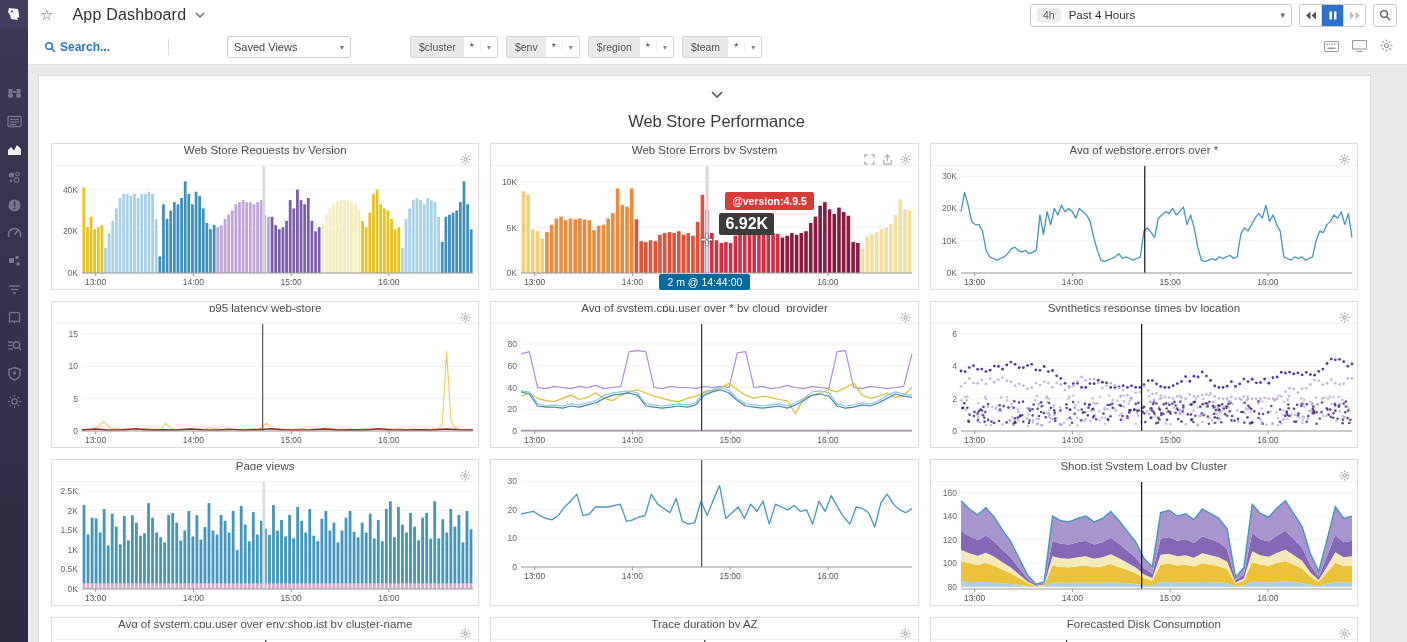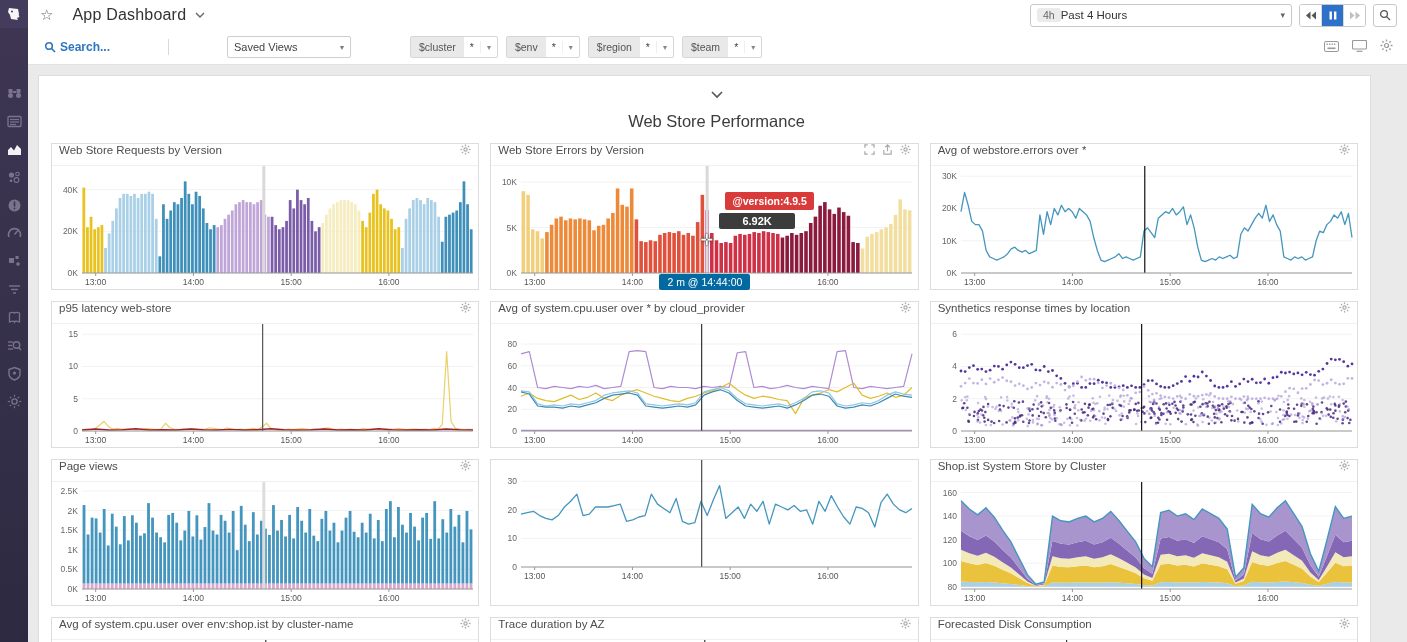--- a/index.html
+++ b/index.html
@@ -11,21 +11,21 @@
   .side-ic{width:15px;height:15px;opacity:.62;cursor:pointer;}
   .side-ic.active{opacity:1;}
   .side-ic svg{display:block;}
   
   .tophdr{position:absolute;left:28px;top:0;width:1379px;height:30px;background:#fff;display:flex;align-items:center;z-index:20;}
   .star{color:#6b6b6b;font-size:15px;margin:0 7px 0 12px;cursor:pointer;}
   .page-title{font-size:16px;color:#333;letter-spacing:.2px;margin-left:12px;}
   .title-chev{margin-left:8px;cursor:pointer;display:flex;align-items:center;}
   .hdr-right{margin-left:auto;display:flex;align-items:center;margin-right:10px;gap:7px;}
   .timebox{display:flex;align-items:center;width:248px;height:21px;border:1px solid #c9c9c9;border-radius:3px;background:#fff;padding:0 6px;cursor:pointer;}
-  .timebadge{background:#ebebeb;border-radius:3px;font-size:10.5px;color:#666;padding:1px 6px;}
+  .timebadge{background:#ebebeb;border-radius:3px;font-size:10.5px;color:#666;padding:1px 6px;margin-right:8px;}
   .timelabel{font-size:11.5px;color:#333;}
   .timecaret{margin-left:auto;color:#666;font-size:9px;}
   .navgroup{display:flex;border:1px solid #c9c9c9;border-radius:3px;overflow:hidden;height:21px;}
   .navbtn{width:21px;height:21px;display:flex;align-items:center;justify-content:center;background:#fff;border-right:1px solid #d9d9d9;cursor:pointer;}
   .navbtn:last-child{border-right:none;}
   .navbtn.active{background:#2d72c8;}
   .zoombtn{width:22px;height:21px;border:1px solid #c9c9c9;border-radius:3px;display:flex;align-items:center;justify-content:center;background:#fff;cursor:pointer;}
   
   .toolbar{position:absolute;left:28px;top:30px;width:1379px;height:34px;background:#fff;border-bottom:1px solid #e3e3e3;display:flex;align-items:center;z-index:19;gap:47px;}
   .searchlink{display:flex;align-items:center;gap:4px;color:#2e77c0;font-size:12px;font-weight:bold;margin-left:16px;cursor:pointer;}
@@ -40,29 +40,29 @@
   .tb-right{margin-left:auto;display:flex;align-items:center;gap:13px;margin-right:14px;}
   .tb-ic{cursor:pointer;opacity:.75;}
   
   .content{position:absolute;left:28px;top:64px;width:1379px;height:578px;background:#eaeaea;overflow:hidden;}
   .card{position:absolute;left:10px;top:11px;width:1331px;height:900px;background:#fff;border:1px solid #ddd;}
   .section-hdr{display:flex;align-items:center;gap:13px;padding:14px 0 10px 24px;flex-direction:column;}
   .section-title{font-size:16.5px;color:#3c3c3c;}
   .sec-chev{cursor:pointer;display:flex;}
   .wgrid{display:grid;grid-template-columns:repeat(3,1fr);gap:11px;padding:2px 12px;}
   .widget{background:#fff;border:1px solid #ddd;height:145px;position:relative;}
-  .whdr{height:21px;display:flex;align-items:flex-start;padding:0 7px;border-bottom:1px solid #f0f0f0;}
+  .whdr{height:21px;display:flex;align-items:center;padding:0 7px;border-bottom:1px solid #f0f0f0;flex-direction:column;}
   .wtitle{font-size:11.5px;color:#4d4d4d;white-space:nowrap;overflow:hidden;}
   .wicons{margin-left:auto;display:flex;gap:7px;align-items:center;}
   .wic{cursor:pointer;opacity:.55;display:flex;}
   .wbody{position:relative;height:122px;}
   .wbody svg{display:block;}
   
   .tt-tag{position:absolute;background:#d93b3b;color:#fff;font-size:10.5px;font-weight:bold;padding:3px 7px;border-radius:2px;white-space:nowrap;z-index:5;}
-  .tt-val{position:absolute;background:#3c3c3c;color:#fff;font-size:11px;font-weight:bold;padding:2px 23px;border-radius:2px;z-index:5;}
+  .tt-val{position:absolute;background:#3c3c3c;color:#fff;font-size:16px;font-weight:bold;padding:2px 6px;border-radius:2px;z-index:5;}
   .tt-time{position:absolute;background:#0369a1;color:#fff;font-size:10.5px;padding:2px 8px;border-radius:2px;white-space:nowrap;z-index:5;}
   .crosshair{position:absolute;color:#fff;font-size:15px;text-shadow:0 0 2px #333,0 0 2px #333;z-index:6;}
 </style>
 </head>
 <body>
 
 <aside class="sidebar">
   <div class="logo">
     <svg width="17" height="17" viewBox="0 0 17 17">
       <path d="M3 2 L12 3 L13 8 L11 12 L12 14 L5 13 L4 9 L2 6 Z" fill="#f6f6f8"></path>
@@ -434,21 +434,21 @@
               <text x="141.435" y="119" text-anchor="middle" font-size="8.5" fill="#555" font-family="&quot;Liberation Sans&quot;,sans-serif">14:00</text>
               <line x1="239.185" y1="107" x2="239.185" y2="110" stroke="#999" stroke-width="1"></line>
               <text x="239.185" y="119" text-anchor="middle" font-size="8.5" fill="#555" font-family="&quot;Liberation Sans&quot;,sans-serif">15:00</text>
               <line x1="336.935" y1="107" x2="336.935" y2="110" stroke="#999" stroke-width="1"></line>
               <text x="336.935" y="119" text-anchor="middle" font-size="8.5" fill="#555" font-family="&quot;Liberation Sans&quot;,sans-serif">16:00</text>
             </svg>
           </div>
         </div>
         <div class="widget">
           <div class="whdr">
-            <span class="wtitle">Web Store Errors by Version</span>
+            <span class="wtitle">Web Store Errors by System</span>
             <span class="wicons">
               <span class="wic">
                 <svg width="11" height="11" viewBox="0 0 12 12">
                   <path d="M1 4 L1 1 L4 1 M8 1 L11 1 L11 4 M11 8 L11 11 L8 11 M4 11 L1 11 L1 8" fill="none" stroke="#666" stroke-width="1.4"></path>
                 </svg>
               </span>
               <span class="wic">
                 <svg width="11" height="11" viewBox="0 0 12 12">
                   <path d="M6 8 L6 1 M3.5 3.5 L6 1 L8.5 3.5" fill="none" stroke="#666" stroke-width="1.3"></path>
                   <path d="M2 6.5 L2 11 L10 11 L10 6.5" fill="none" stroke="#666" stroke-width="1.3"></path>
@@ -1757,21 +1757,21 @@
               <text x="141.435" y="119" text-anchor="middle" font-size="8.5" fill="#555" font-family="&quot;Liberation Sans&quot;,sans-serif">14:00</text>
               <line x1="239.185" y1="107" x2="239.185" y2="110" stroke="#999" stroke-width="1"></line>
               <text x="239.185" y="119" text-anchor="middle" font-size="8.5" fill="#555" font-family="&quot;Liberation Sans&quot;,sans-serif">15:00</text>
               <line x1="336.935" y1="107" x2="336.935" y2="110" stroke="#999" stroke-width="1"></line>
               <text x="336.935" y="119" text-anchor="middle" font-size="8.5" fill="#555" font-family="&quot;Liberation Sans&quot;,sans-serif">16:00</text>
             </svg>
           </div>
         </div>
         <div class="widget">
           <div class="whdr">
-            <span class="wtitle">Shop.ist System Store by Cluster</span>
+            <span class="wtitle">Shop.ist System Load by Cluster</span>
             <span class="wicons">
               <span class="wic">
                 <svg width="11" height="11" viewBox="0 0 13 13">
                   <circle cx="6.5" cy="6.5" r="1.9" fill="none" stroke="#666" stroke-width="1.4"></circle>
                   <g stroke="#666" stroke-width="1.5">
                     <line x1="6.5" y1="0.5" x2="6.5" y2="2.5"></line>
                     <line x1="6.5" y1="10.5" x2="6.5" y2="12.5"></line>
                     <line x1="0.5" y1="6.5" x2="2.5" y2="6.5"></line>
                     <line x1="10.5" y1="6.5" x2="12.5" y2="6.5"></line>
                     <line x1="2.2" y1="2.2" x2="3.7" y2="3.7"></line>

